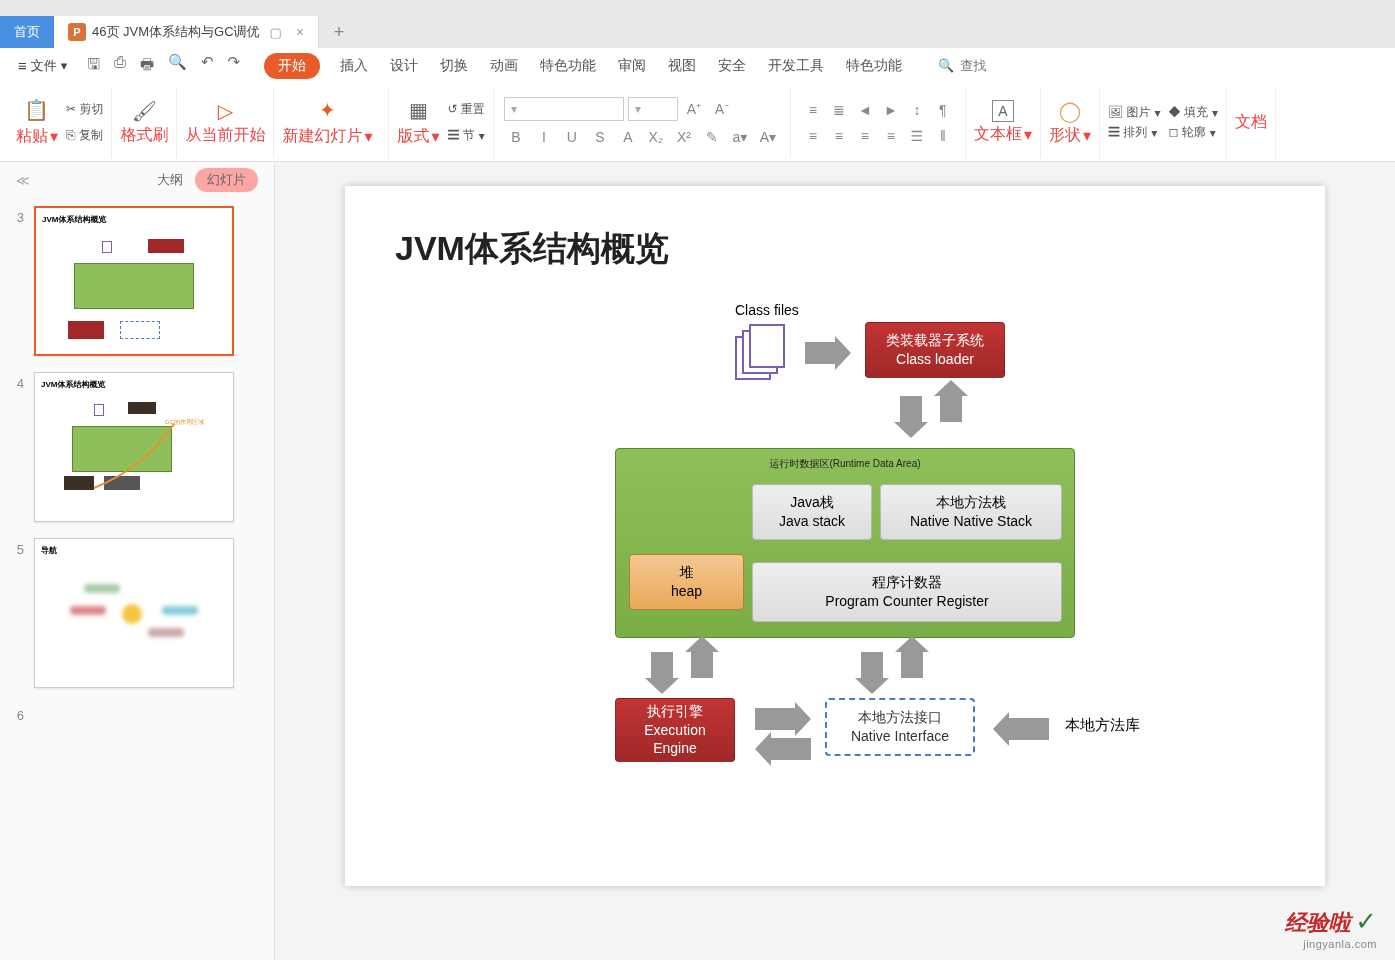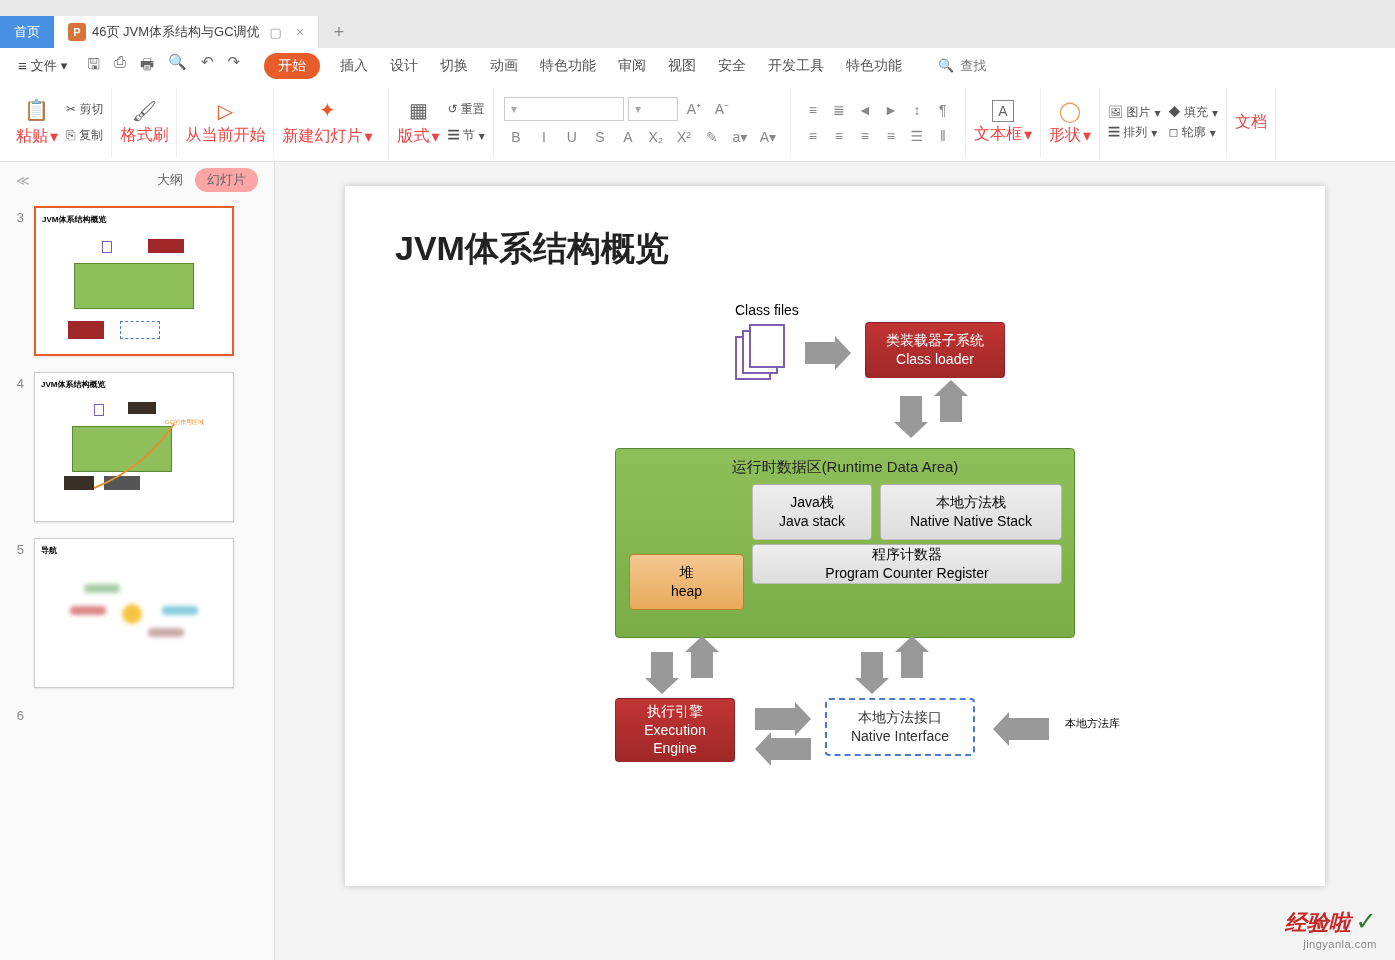--- a/index.html
+++ b/index.html
@@ -77,21 +77,21 @@
 .arrow.down::after { bottom: -16px; left: -6px; border-top: 16px solid #999; border-left: 17px solid transparent; border-right: 17px solid transparent; }
 .arrow.up::after { top: -16px; left: -6px; border-bottom: 16px solid #999; border-left: 17px solid transparent; border-right: 17px solid transparent; }
 
 .box { position: absolute; border-radius: 4px; border: 1px solid rgba(0,0,0,.2); text-align: center; display: flex; flex-direction: column; justify-content: center; font-size: 14px; line-height: 1.35; }
 .box.red { background: linear-gradient(#c23434,#a02828); color: #fff; }
 .box.green { background: linear-gradient(#8fbf5a,#7aad46); border: 1px solid #5a8a30; }
 .box.orange { background: linear-gradient(#f4c892,#e9a95a); border: 1px solid #b87f30; }
 .box.gray { background: linear-gradient(#eee,#ddd); }
 .box.dash { background: #fff; border: 2px dashed #4a7ac8; color: #333; }
 
-.runtime-title { position: absolute; top: 8px; width: 100%; text-align: center; font-size: 15px; color: #222; }
+.runtime-title { position: absolute; top: 8px; width: 100%; text-align: center; font-size: 10px; color: #222; }
 
 
 .watermark { position: absolute; right: 18px; bottom: 10px; text-align: right; }
 .watermark .l1 { color: #c62828; font-size: 22px; font-weight: bold; font-style: italic; }
 .watermark .chk { color: #2e7d32; font-size: 26px; }
 .watermark .l2 { color: #888; font-size: 11px; letter-spacing: 0.5px; }
 </style>
 </head>
 <body>
 
@@ -318,21 +318,21 @@
             <div>Java stack</div>
           </div>
         <div class="box gray" style="left:485px;top:182px;width:182px;height:56px">
             <div>本地方法栈</div>
             <div>Native Native Stack</div>
           </div>
         <div class="box orange" style="left:234px;top:252px;width:115px;height:56px">
             <div>堆</div>
             <div>heap</div>
           </div>
-        <div class="box gray" style="left:357px;top:242px;width:310px;height:40px">
+        <div class="box gray" style="left:357px;top:260px;width:310px;height:60px">
             <div>程序计数器</div>
             <div>Program Counter Register</div>
           </div>
 
         <div class="arrow v down" style="left:256px;top:350px;height:26px"></div>
         <div class="arrow v up" style="left:296px;top:350px;height:26px"></div>
         <div class="arrow v down" style="left:466px;top:350px;height:26px"></div>
         <div class="arrow v up" style="left:506px;top:350px;height:26px"></div>
 
         <div class="box red" style="left:220px;top:396px;width:120px;height:64px">
@@ -340,21 +340,21 @@
             <div>Execution</div>
             <div>Engine</div>
           </div>
         <div class="arrow h right" style="left:360px;top:406px;width:40px"></div>
         <div class="arrow h left" style="left:376px;top:436px;width:40px"></div>
         <div class="box dash" style="left:430px;top:396px;width:150px;height:58px">
             <div>本地方法接口</div>
             <div>Native Interface</div>
           </div>
         <div class="arrow h left" style="left:614px;top:416px;width:40px"></div>
-        <div style="position:absolute;left:670px;top:414px;font-size:11px">本地方法库</div>
+        <div style="position:absolute;left:670px;top:414px;font-size:15px">本地方法库</div>
       </div>
     </div>
   </div>
 </div>
 
 <div class="watermark">
   <div><span class="l1">经验啦</span> <span class="chk">✓</span></div>
   <div class="l2">jingyanla.com</div>
 </div>
 

